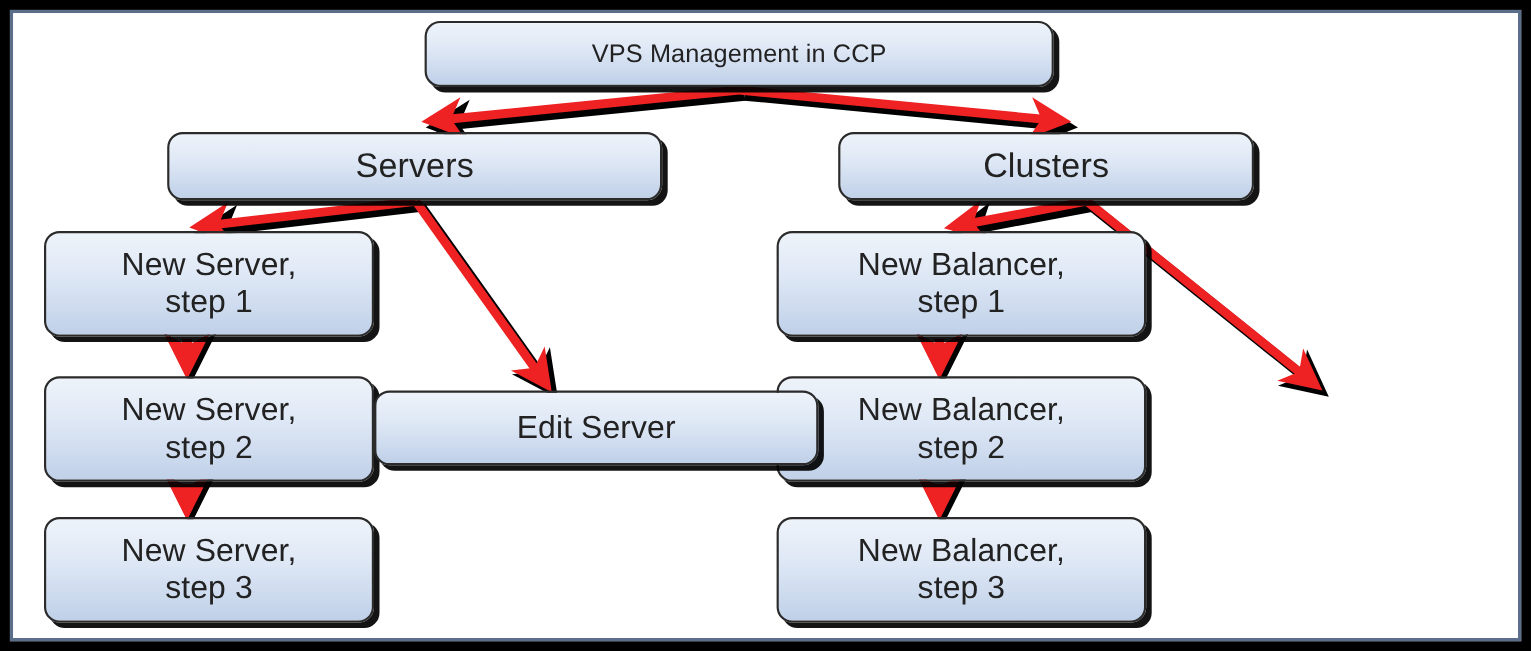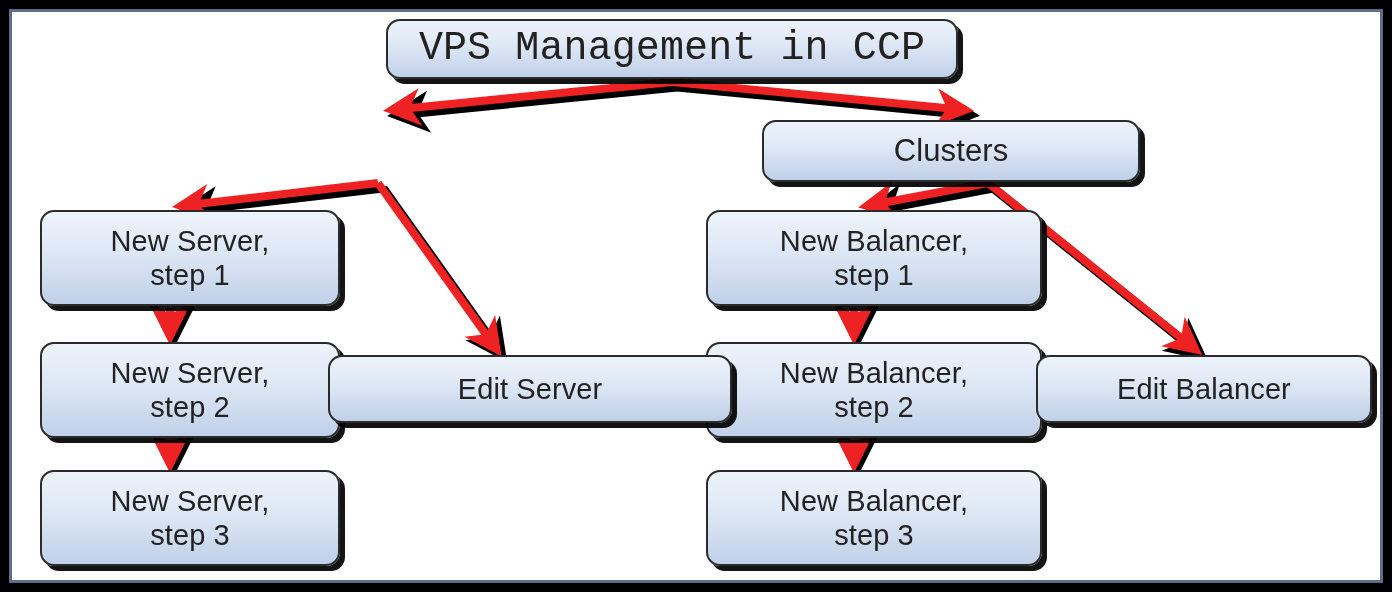--- a/index.html
+++ b/index.html
@@ -60,21 +60,21 @@
     border: 2px solid #2b2b2b;
     border-radius: 14px;
     background: linear-gradient(to bottom, #eef3fa 0%, #e0e9f6 38%, #cfdcef 72%, #bfd0e8 100%);
     box-shadow: 5px 5px 0 0 rgba(0,0,0,0.92);
     color: #222222;
     line-height: 1.18;
     letter-spacing: 0.1px;
     white-space: pre-line;
     z-index: 5;
   }
-  .node-title  { font-size: 40px; font-family: Liberation Mono, monospace; }
+  .node-title  { font-size: 23px; }
   .node-l1     { font-size: 31px; }
   .node-l2     { font-size: 29px; margin-left: 20px; }
   .node-edit   { font-size: 29px; }
 </style>
 </head>
 <body>
 
 <div id="canvas">
 
   <div id="frame-inner"></div>
@@ -116,33 +116,33 @@
     <g stroke="#ee2222" stroke-width="9" fill="none">
       <path d="M170,308 L170,336" marker-end="url(#ah-red)"></path>
       <path d="M170,440 L170,464" marker-end="url(#ah-red)"></path>
       <path d="M854,308 L854,336" marker-end="url(#ah-red)"></path>
       <path d="M854,440 L854,464" marker-end="url(#ah-red)"></path>
     </g>
   </svg>
 
   <div class="node node-title" style="left: 386px; top: 19px; width: 572px; height: 60px;">VPS Management in CCP</div>
 
+  <div class="node node-l1" style="left: 152px; top: 120px; width: 450px; height: 62px;">Servers</div>
   <div class="node node-l1" style="left: 762px; top: 120px; width: 378px; height: 62px;">Clusters</div>
 
   <div class="node node-l2" style="left: 20px; top: 210px; width: 300px; height: 96px;">New Server,
 step 1</div>
   <div class="node node-l2" style="left: 20px; top: 342px; width: 300px; height: 96px;">New Server,
 step 2</div>
   <div class="node node-l2" style="left: 20px; top: 470px; width: 300px; height: 96px;">New Server,
 step 3</div>
 
   <div class="node node-l2" style="left: 686px; top: 210px; width: 336px; height: 96px;">New Balancer,
 step 1</div>
   <div class="node node-l2" style="left: 686px; top: 342px; width: 336px; height: 96px;">New Balancer,
 step 2</div>
   <div class="node node-l2" style="left: 686px; top: 470px; width: 336px; height: 96px;">New Balancer,
 step 3</div>
 
-  <div class="node node-edit" style="left: 328px; top: 355px; width: 404px; height: 68px; text-align: right;">Edit Server</div>
-  <div class="node node-edit" style="left: 1036px; top: 355px; width: 336px; height: 68px;">Edit Balancer</div>
+  <div class="node node-edit" style="left: 340px; top: 355px; width: 404px; height: 68px; text-align: right;">Edit Server</div>
 
   <div id="frame-outer"></div>
 </div>
 
 </body></html>

